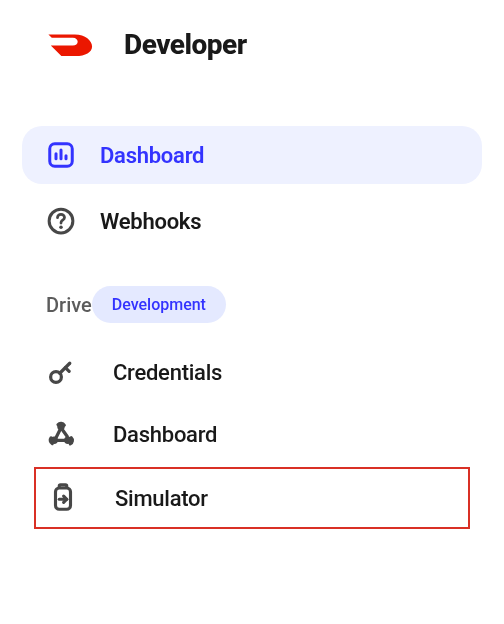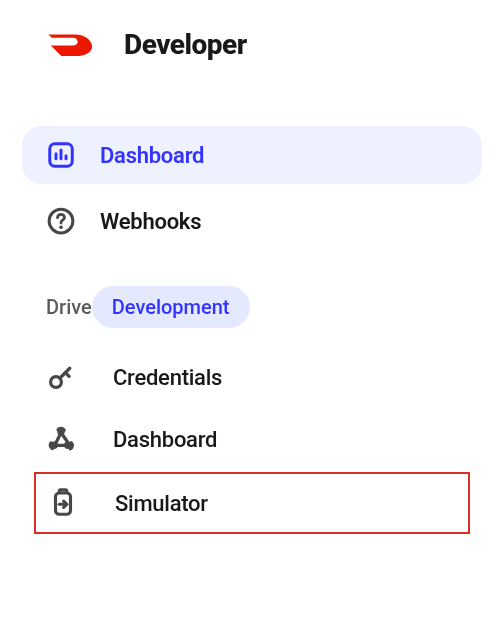--- a/index.html
+++ b/index.html
@@ -68,21 +68,21 @@
     }
     .section-label {
       font-size: 20px;
       color: #5c5c5c;
       font-weight: 500;
     }
     .env-pill {
       background: #e4e9ff;
       border-radius: 999px;
       padding: 9px 20px;
-      font-size: 20px;
+      font-size: 16px;
       font-weight: 500;
       color: #3333ff;
     }
     .sub-item {
       display: flex;
       align-items: center;
       gap: 37px;
       padding: 16px 24px;
       cursor: pointer;
     }

